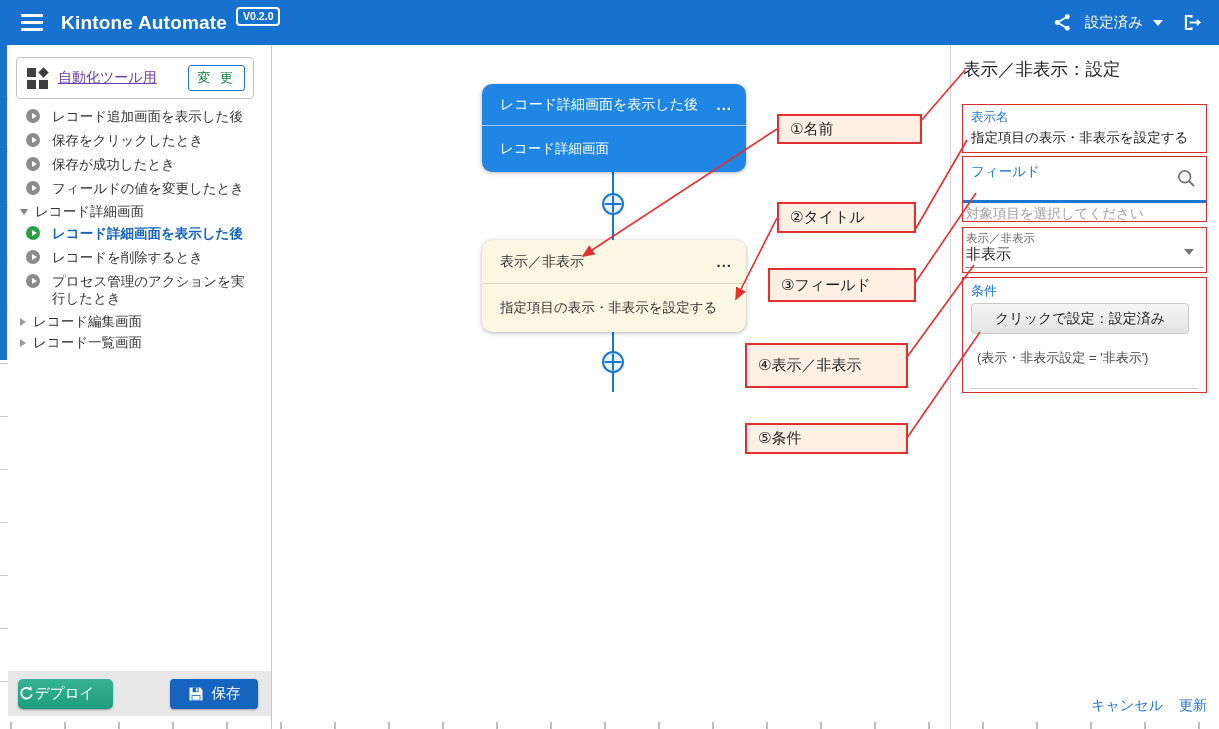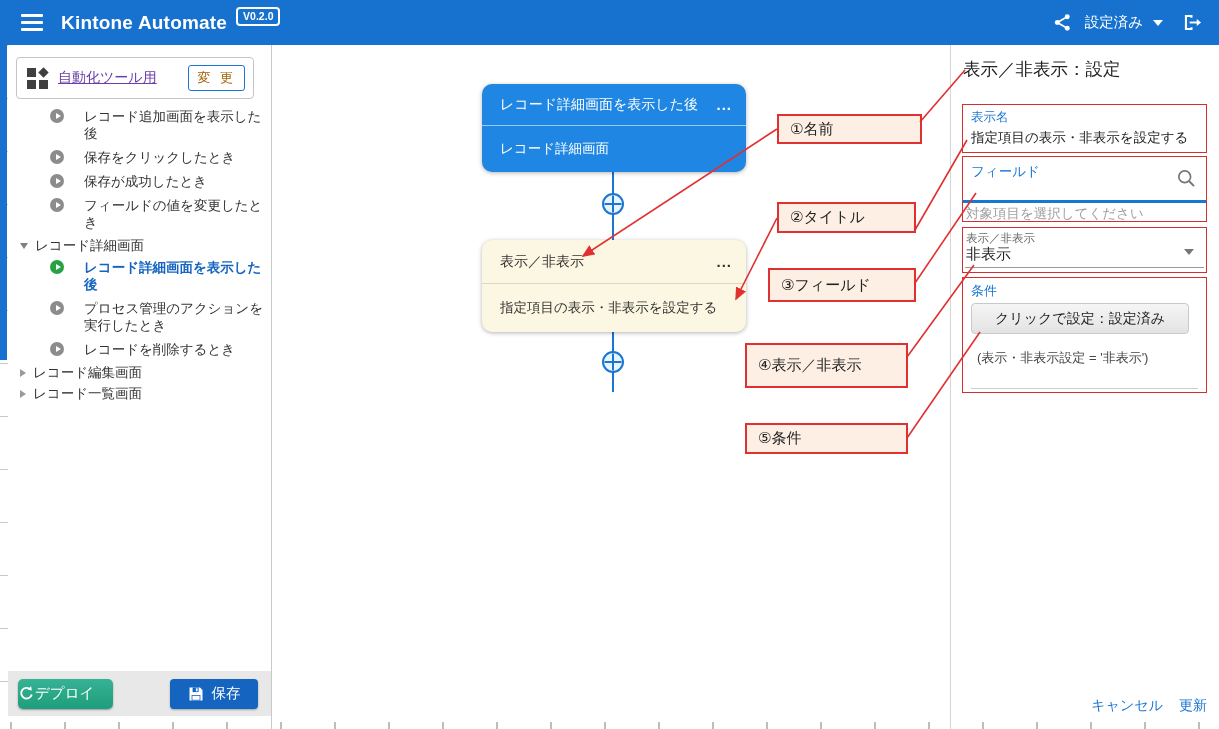--- a/index.html
+++ b/index.html
@@ -30,26 +30,26 @@
     border-right:1px solid #c9c9c9; z-index:10; }
   .app-card { position:absolute; left:8px; top:12px; width:238px; height:42px; border:1px solid #c4c4c4;
     border-radius:4px; display:flex; align-items:center; padding:0 8px 0 10px; }
   .grid-icon { position:relative; width:21px; height:21px; flex:none; }
   .grid-icon i { position:absolute; width:9px; height:9px; background:#3f3f3f; }
   .grid-icon i:nth-child(1){left:0;top:0;}
   .grid-icon i:nth-child(2){left:12px;top:0;transform:rotate(45deg) scale(.82);}
   .grid-icon i:nth-child(3){left:0;top:12px;}
   .grid-icon i:nth-child(4){left:12px;top:12px;}
   .app-link { color:#6a3da8; text-decoration:underline; font-size:14px; margin-left:10px; cursor:pointer; }
-  .change-btn { margin-left:auto; border:1px solid #1976d2; color:#a16207; background:#fff; font-size:13px;
+  .change-btn { margin-left:auto; border:1px solid #1976d2; color:#15803d; background:#fff; font-size:13px;
     border-radius:3px; padding:3px 8px; letter-spacing:3px; cursor:pointer; }
 
   .tree { position:absolute; left:0; top:60px; width:100%; font-size:13.5px; color:#333; list-style:none; }
   .t-group { display:flex; align-items:center; gap:7px; padding:3px 0 3px 12px; height:21px; cursor:pointer; }
-  .t-child { display:flex; align-items:flex-start; gap:20px; padding:3px 0 4px 42px; min-height:21px; cursor:pointer; }
+  .t-child { display:flex; align-items:flex-start; gap:12px; padding:3px 0 4px 18px; min-height:21px; cursor:pointer; }
   .t-child .t-label { width:194px; line-height:17px; }
   .caret-down { width:0; height:0; border-left:4.5px solid transparent; border-right:4.5px solid transparent;
     border-top:6px solid #808080; flex:none; }
   .caret-right { width:0; height:0; border-top:4.5px solid transparent; border-bottom:4.5px solid transparent;
     border-left:6px solid #9a9a9a; flex:none; }
   .play { width:14px; height:14px; border-radius:50%; background:#8c8c8c; position:relative; flex:none; margin-top:1px; }
   .play::after { content:""; position:absolute; left:5.5px; top:3.5px; border-left:5px solid #fff;
     border-top:3.5px solid transparent; border-bottom:3.5px solid transparent; }
   .play.green { background:#27a243; }
   .t-active { color:#1565c0; font-weight:bold; }
@@ -196,25 +196,25 @@
       <li class="t-group">
         <span class="caret-down"></span>
         <span>レコード詳細画面</span>
       </li>
       <li class="t-child t-active">
         <span class="play green"></span>
         <span class="t-label">レコード詳細画面を表示した後</span>
       </li>
       <li class="t-child">
         <span class="play"></span>
+        <span class="t-label">レコードを削除するとき</span>
+      </li>
+      <li class="t-child">
+        <span class="play"></span>
         <span class="t-label">プロセス管理のアクションを実行したとき</span>
-      </li>
-      <li class="t-child">
-        <span class="play"></span>
-        <span class="t-label">レコードを削除するとき</span>
       </li>
       <li class="t-group">
         <span class="caret-right"></span>
         <span>レコード編集画面</span>
       </li>
       <li class="t-group">
         <span class="caret-right"></span>
         <span>レコード一覧画面</span>
       </li>
     </ul>

